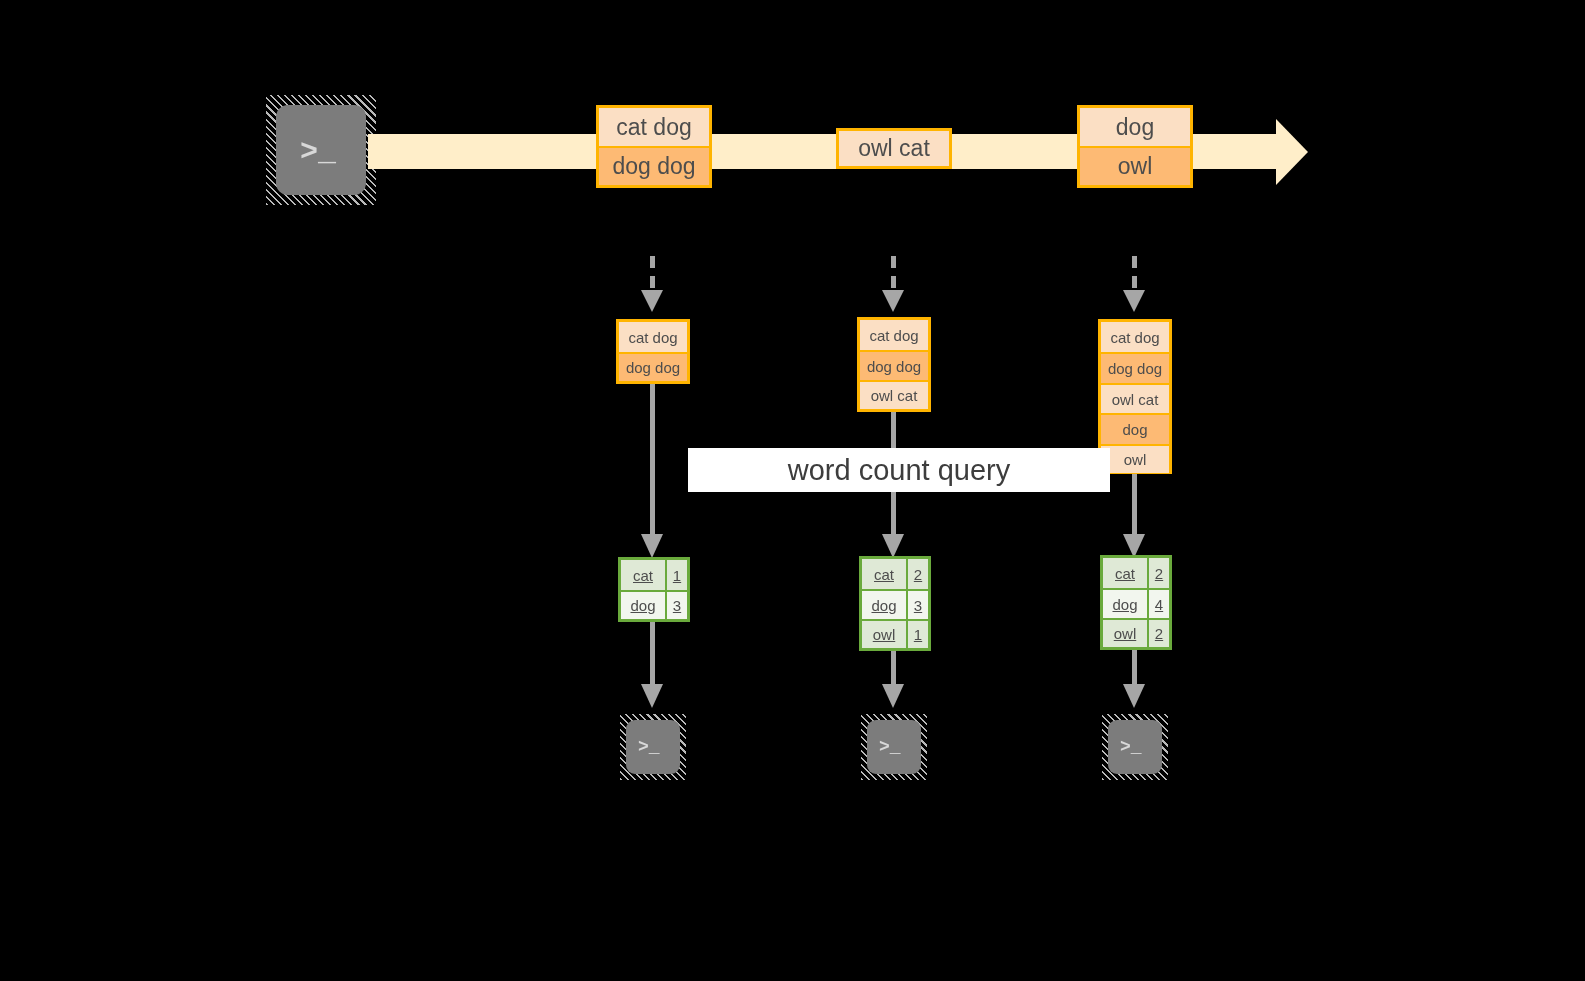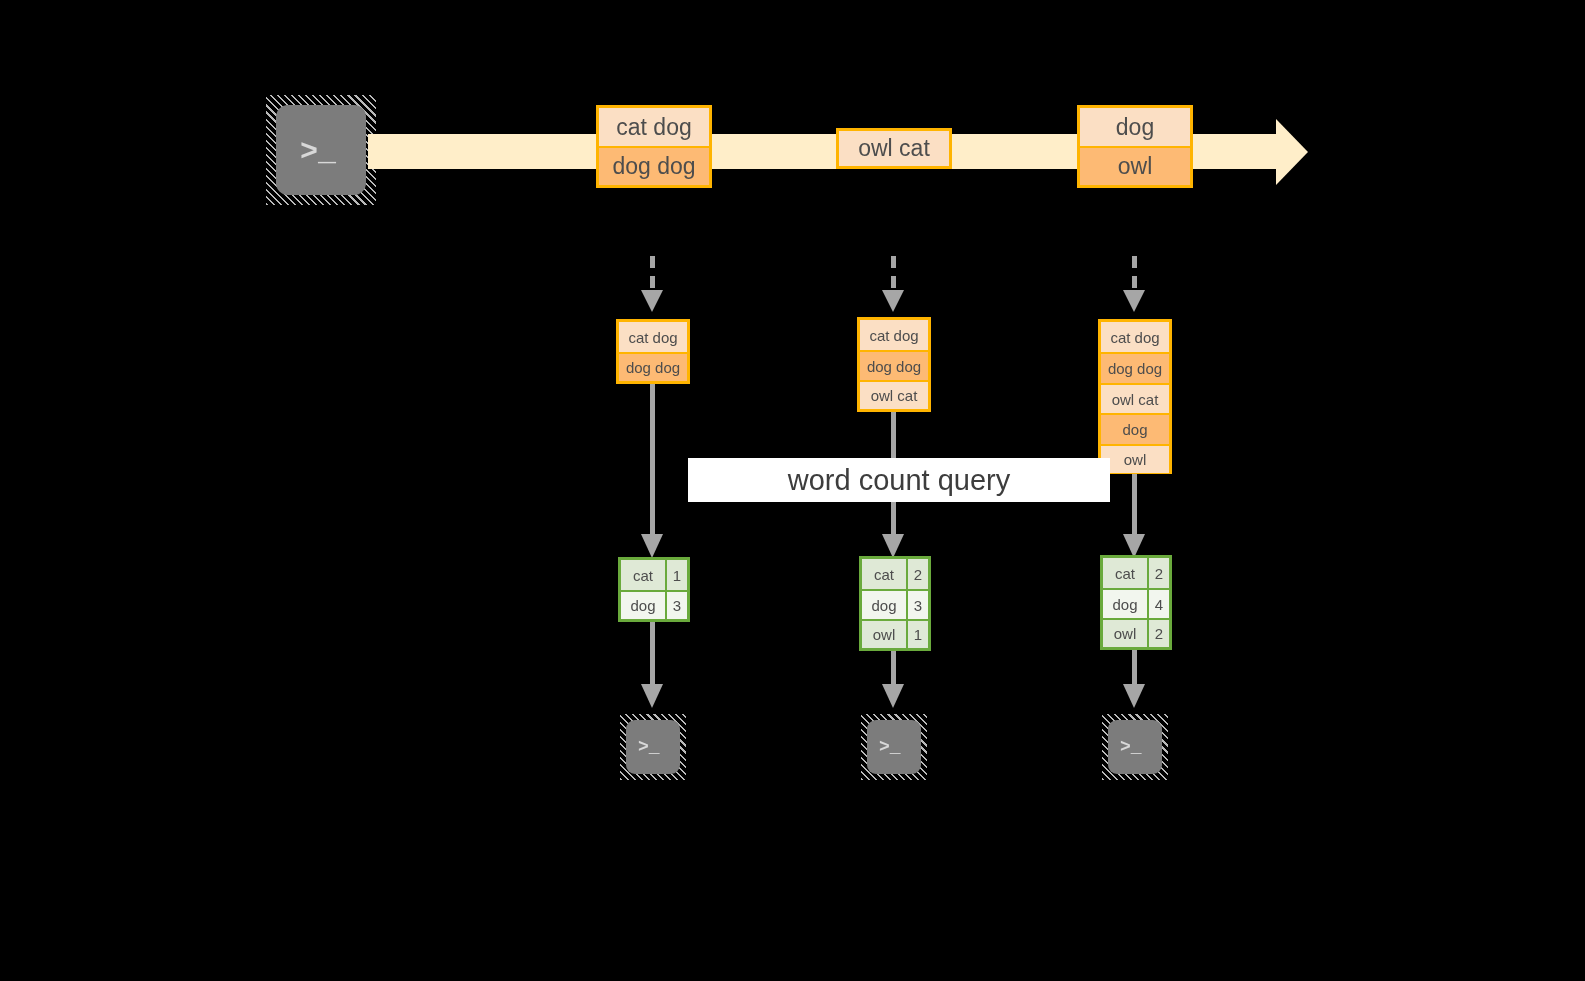--- a/index.html
+++ b/index.html
@@ -89,20 +89,21 @@
   }
   .res .trow + .trow { border-top: 2px solid #6aaa3c; }
   .res .tcell {
     box-sizing: border-box;
     display: flex;
     align-items: center;
     justify-content: center;
     color: #4d4d4d;
     background: #f2f6ee;
     white-space: nowrap;
+    text-decoration: underline;
   }
   .res .trow.alt .tcell { background: #dfe9d6; }
   .res .tcell.k { border-right: 2px solid #6aaa3c; }
 
   
   .vline {
     position: absolute;
     background: #a6a6a6;
   }
   .vdash {
@@ -190,21 +191,21 @@
 
   <div class="vline" style="left:650px; top:384px; width:5px; height:152px;"></div>
   <div class="vhead" style="left:641px; top:534px; border-width:24px 11px 0 11px;"></div>
 
   <div class="vline" style="left:891px; top:412px; width:5px; height:124px;"></div>
   <div class="vhead" style="left:882px; top:534px; border-width:24px 11px 0 11px;"></div>
 
   <div class="vline" style="left:1132px; top:474px; width:5px; height:62px;"></div>
   <div class="vhead" style="left:1123px; top:534px; border-width:24px 11px 0 11px;"></div>
 
-  <div class="query-label" style="left:688px; top:458px; width:422px; height:44px; font-size:29px;">word count query</div>
+  <div class="query-label" style="left:688px; top:448px; width:422px; height:44px; font-size:29px;">word count query</div>
 
   <div class="res" style="left:618px; top:557px; width:72px; height:65px;">
     <div class="trow alt" style="height:30px;">
       <div class="tcell k" style="width:46px; font-size:15px;">cat</div>
       <div class="tcell" style="width:20px; font-size:15px;">1</div>
     </div>
     <div class="trow" style="height:29px;">
       <div class="tcell k" style="width:46px; font-size:15px;">dog</div>
       <div class="tcell" style="width:20px; font-size:15px;">3</div>
     </div>

